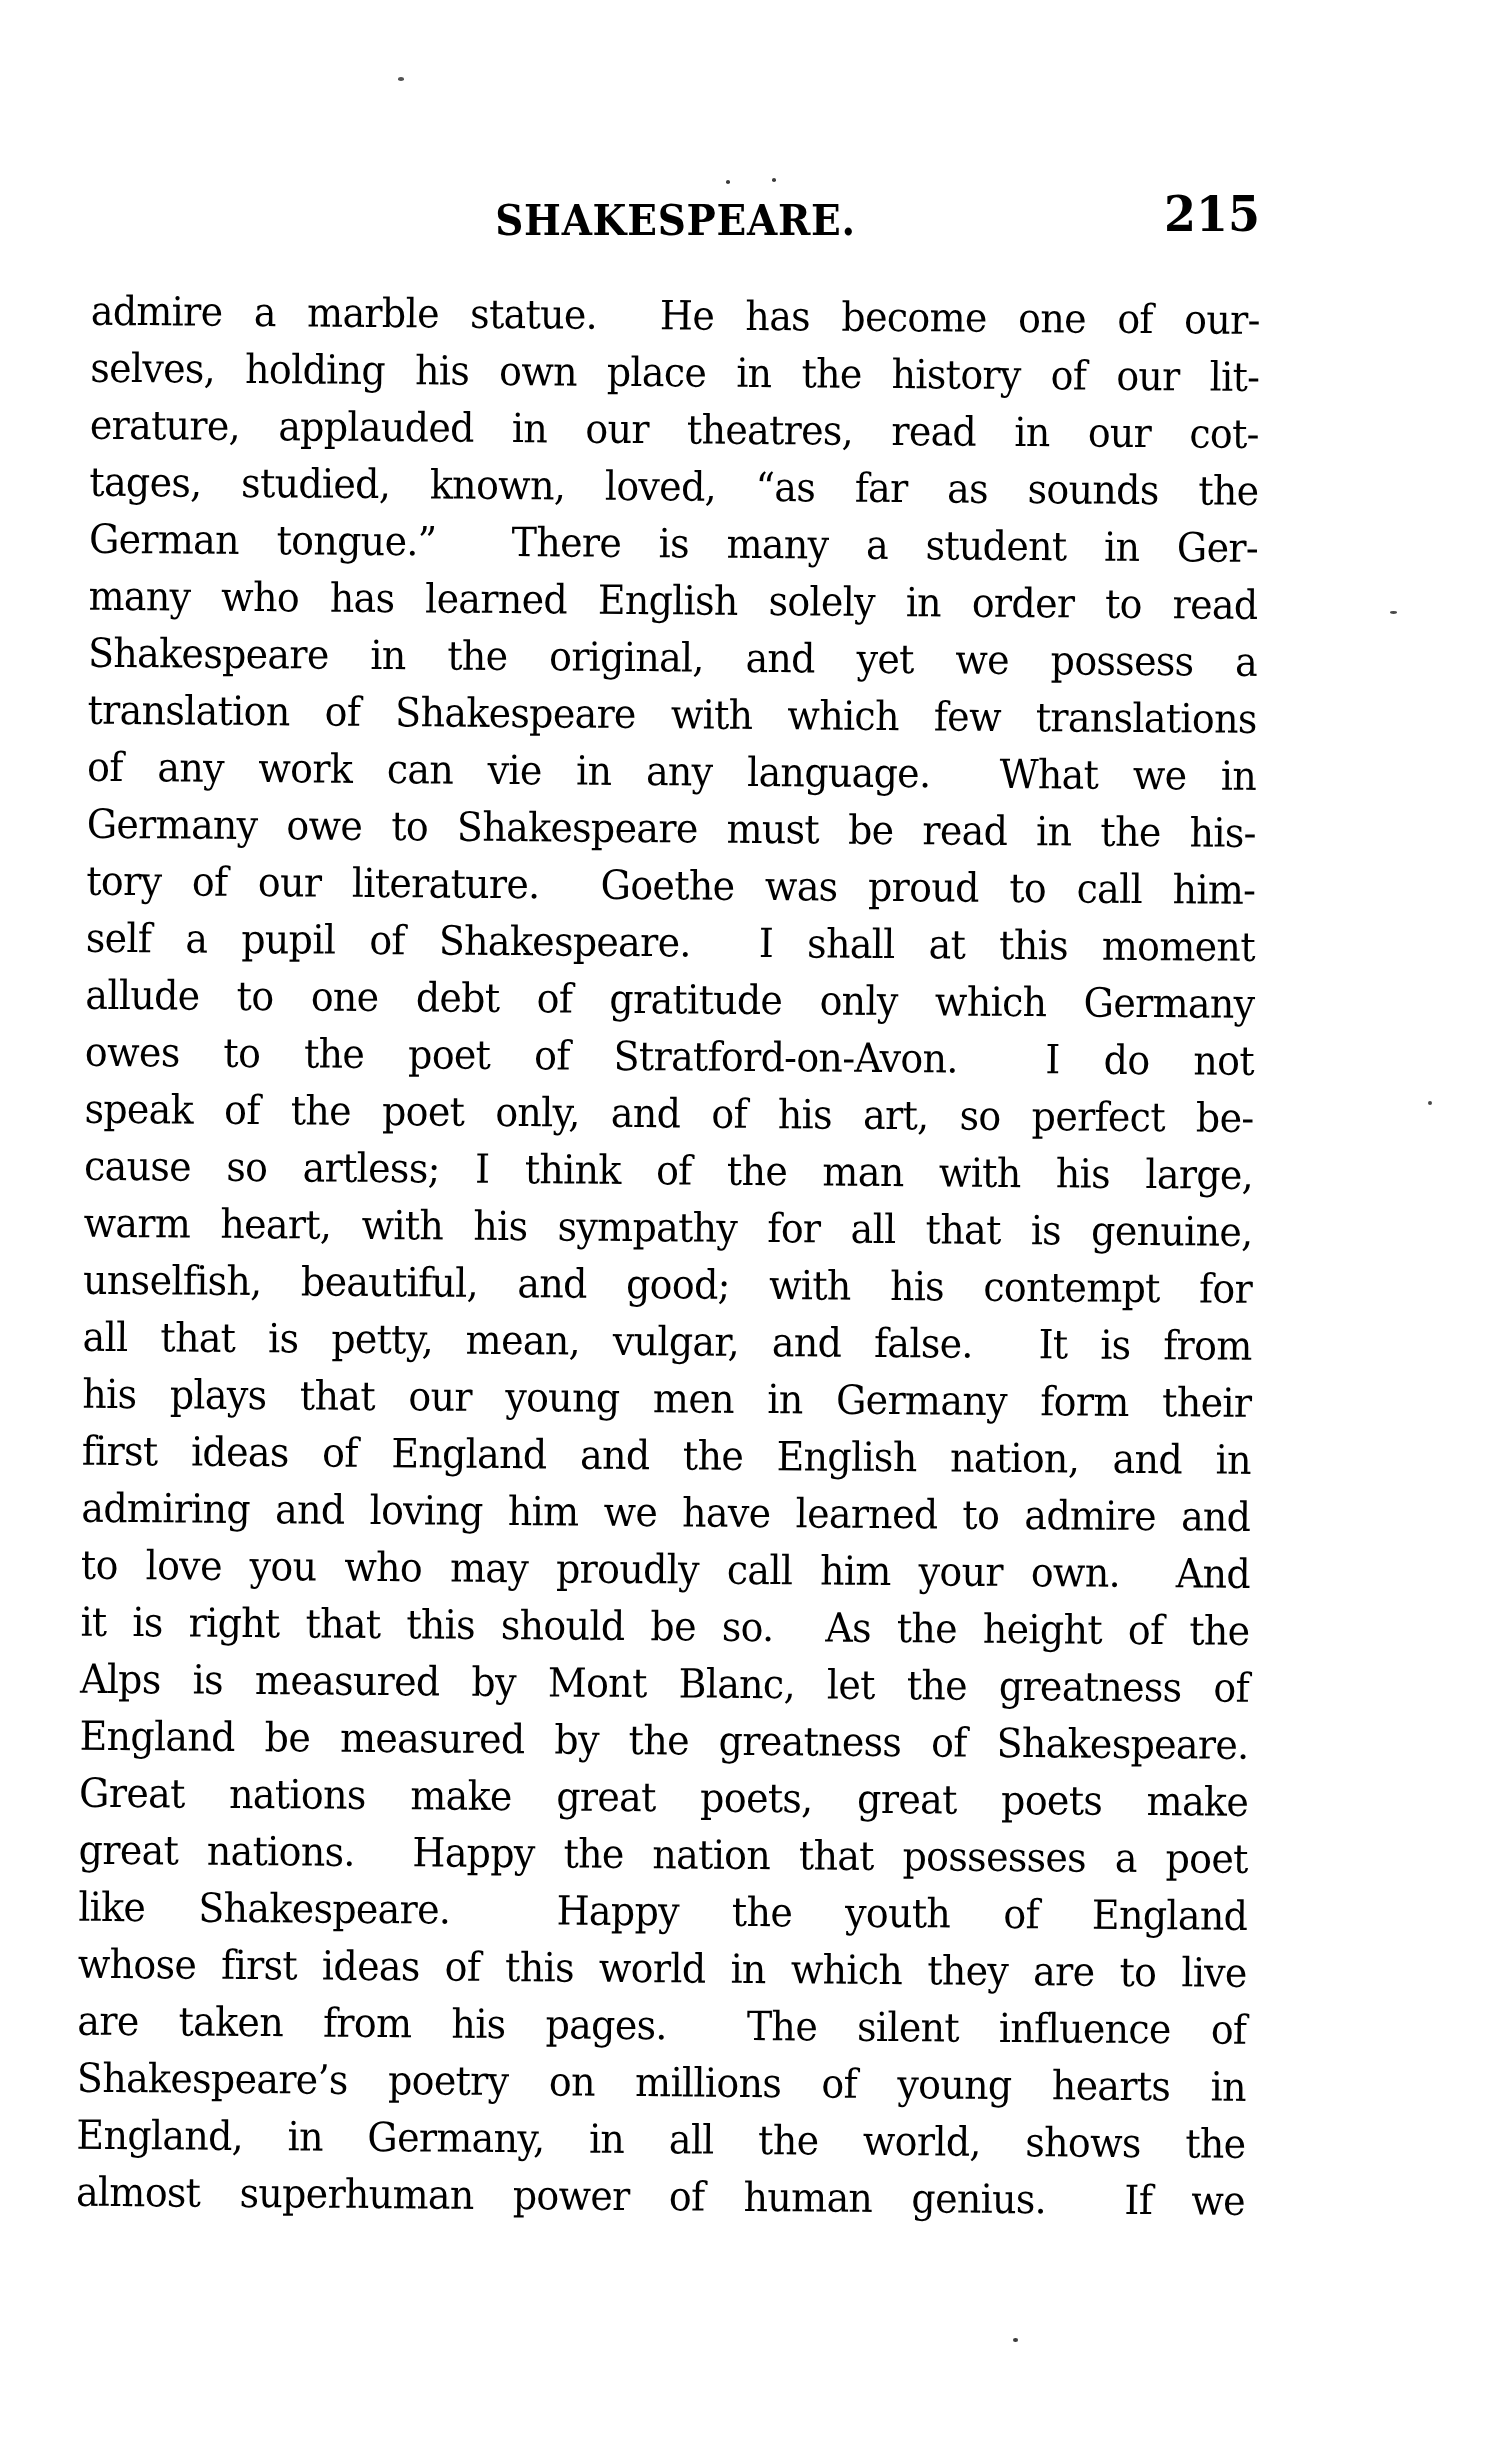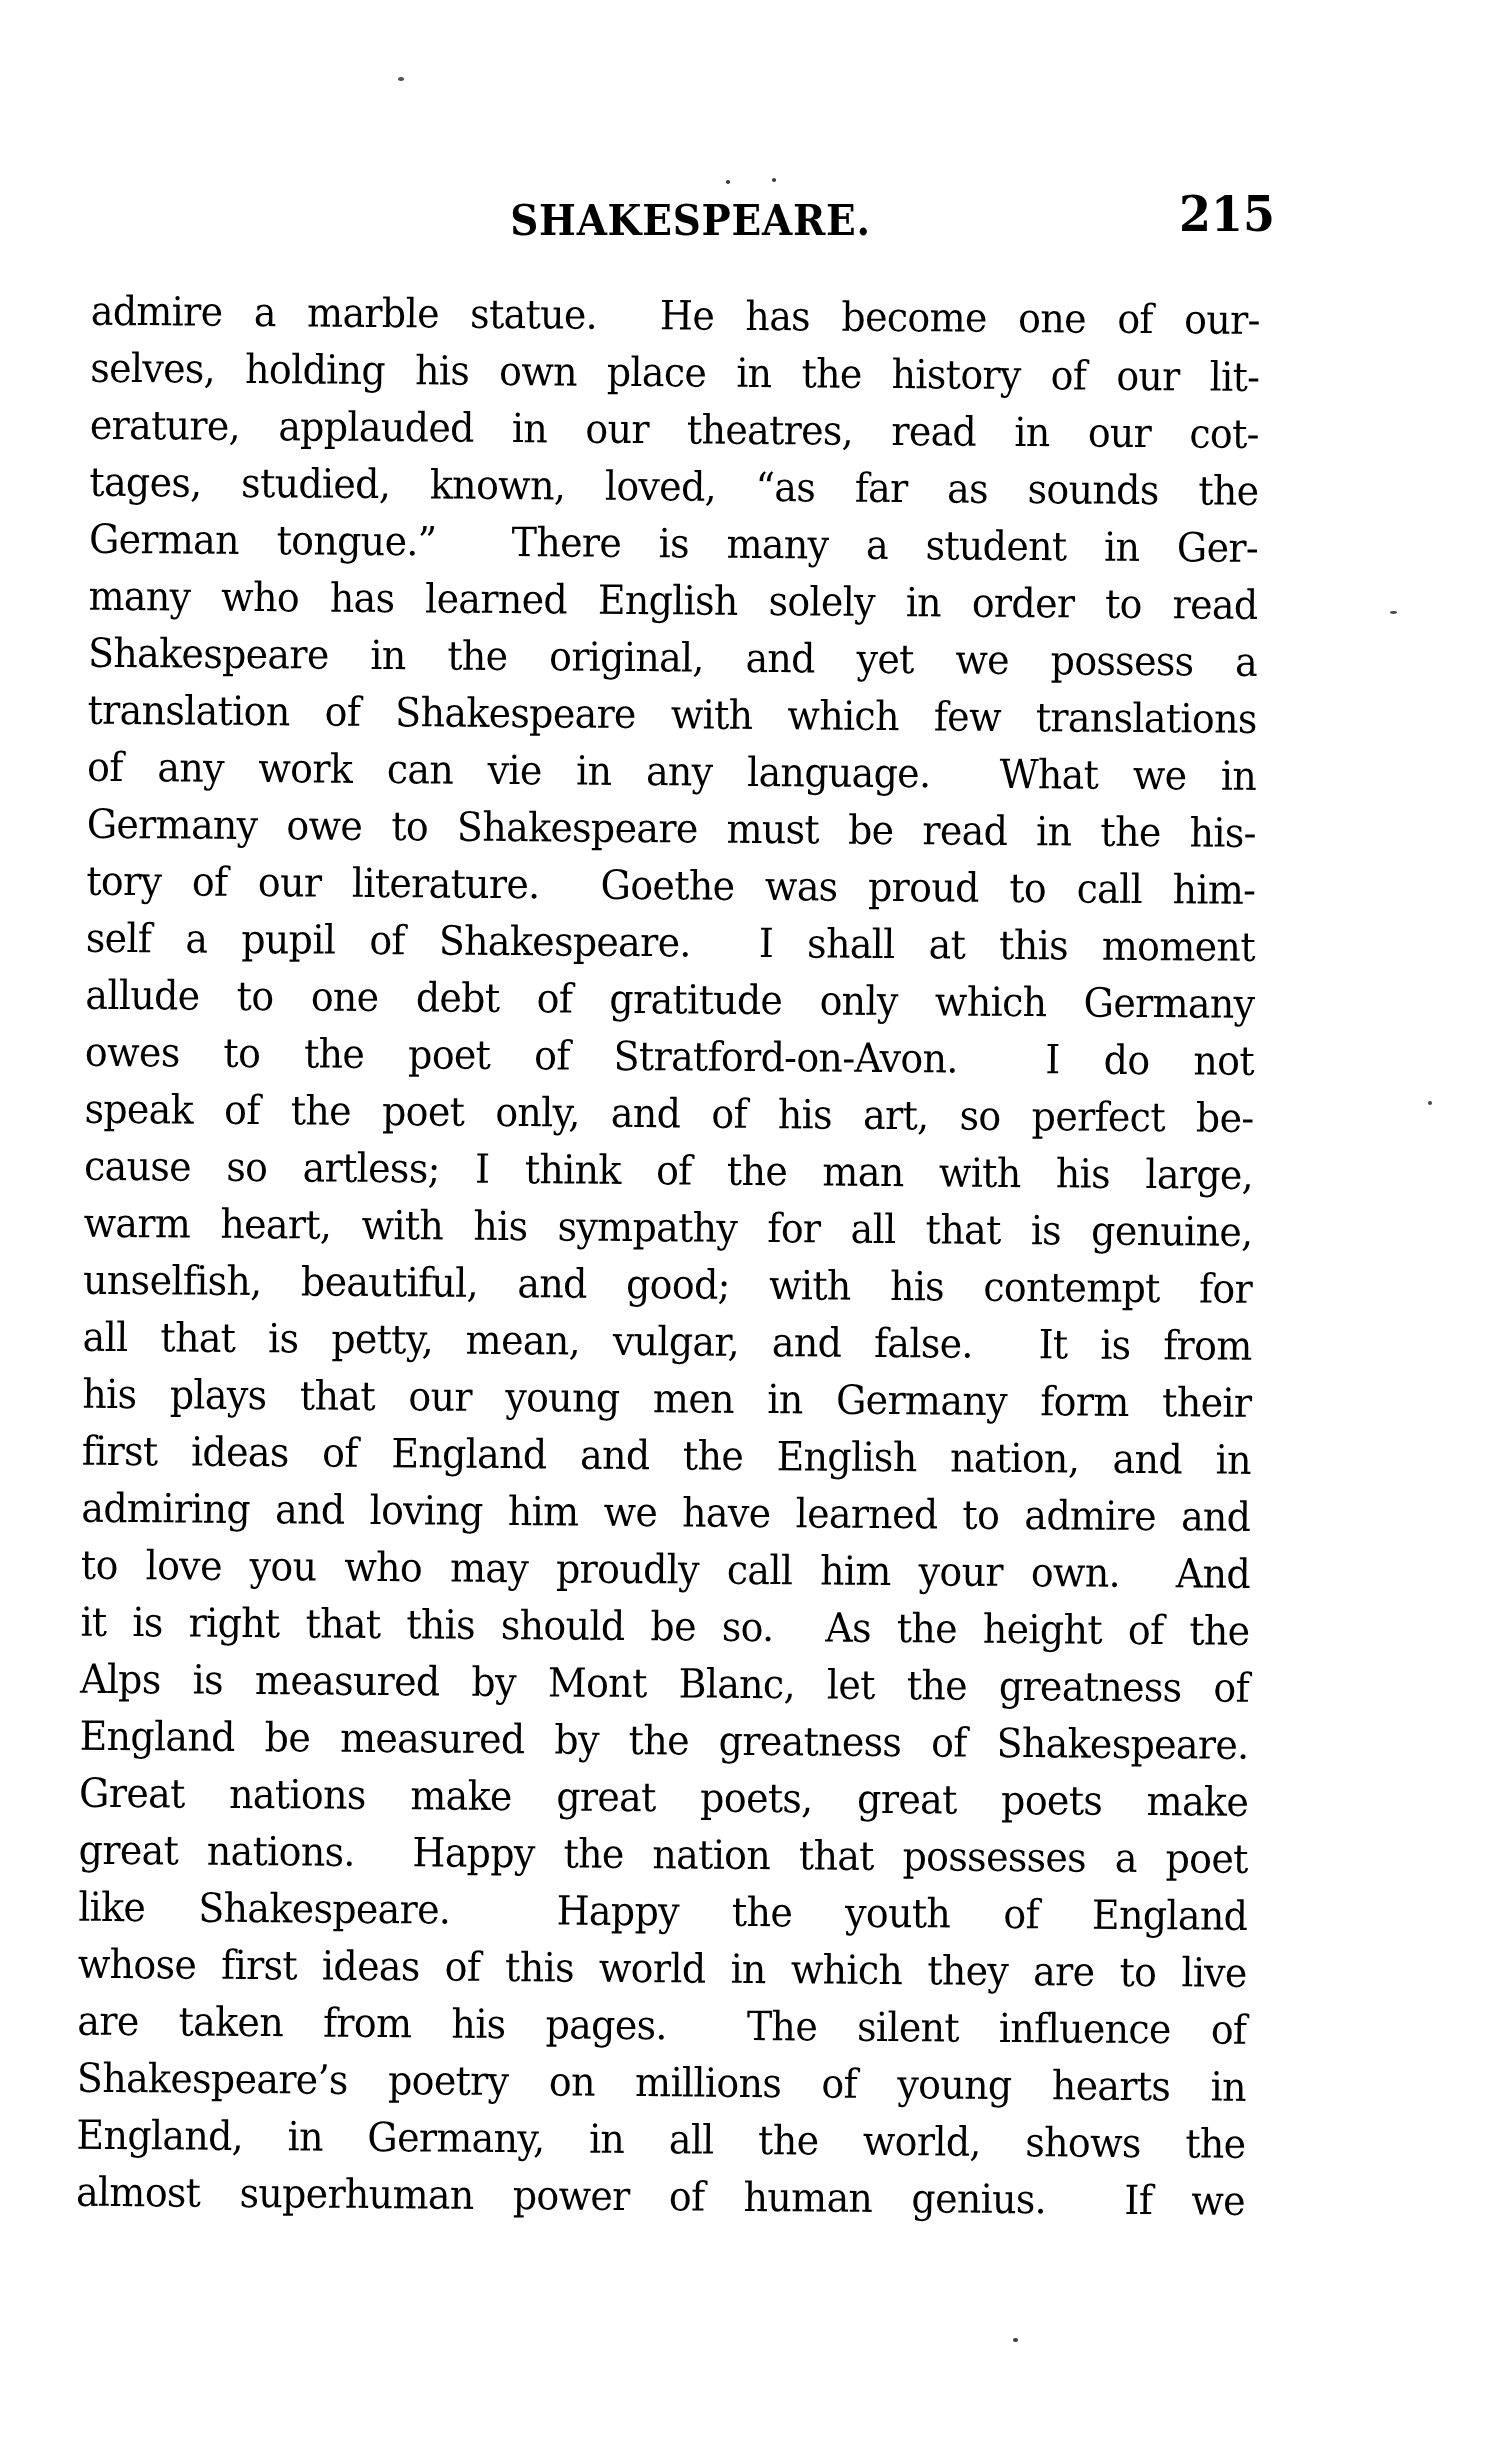--- a/index.html
+++ b/index.html
@@ -13,21 +13,21 @@
     height: 2462px;
     background: #ffffff;
     color: #000000;
     font-family: "DejaVu Serif", "Liberation Serif", serif;
     overflow: hidden;
   }
   
   .running-head {
     position: absolute;
     top: 193px;
-    left: 106px;
+    left: 91px;
     width: 1169px;
     height: 56px;
   }
   .head-title {
     position: absolute;
     left: 0;
     right: 0;
     top: 4.2px;
     text-align: center;
     font-size: 39px;

